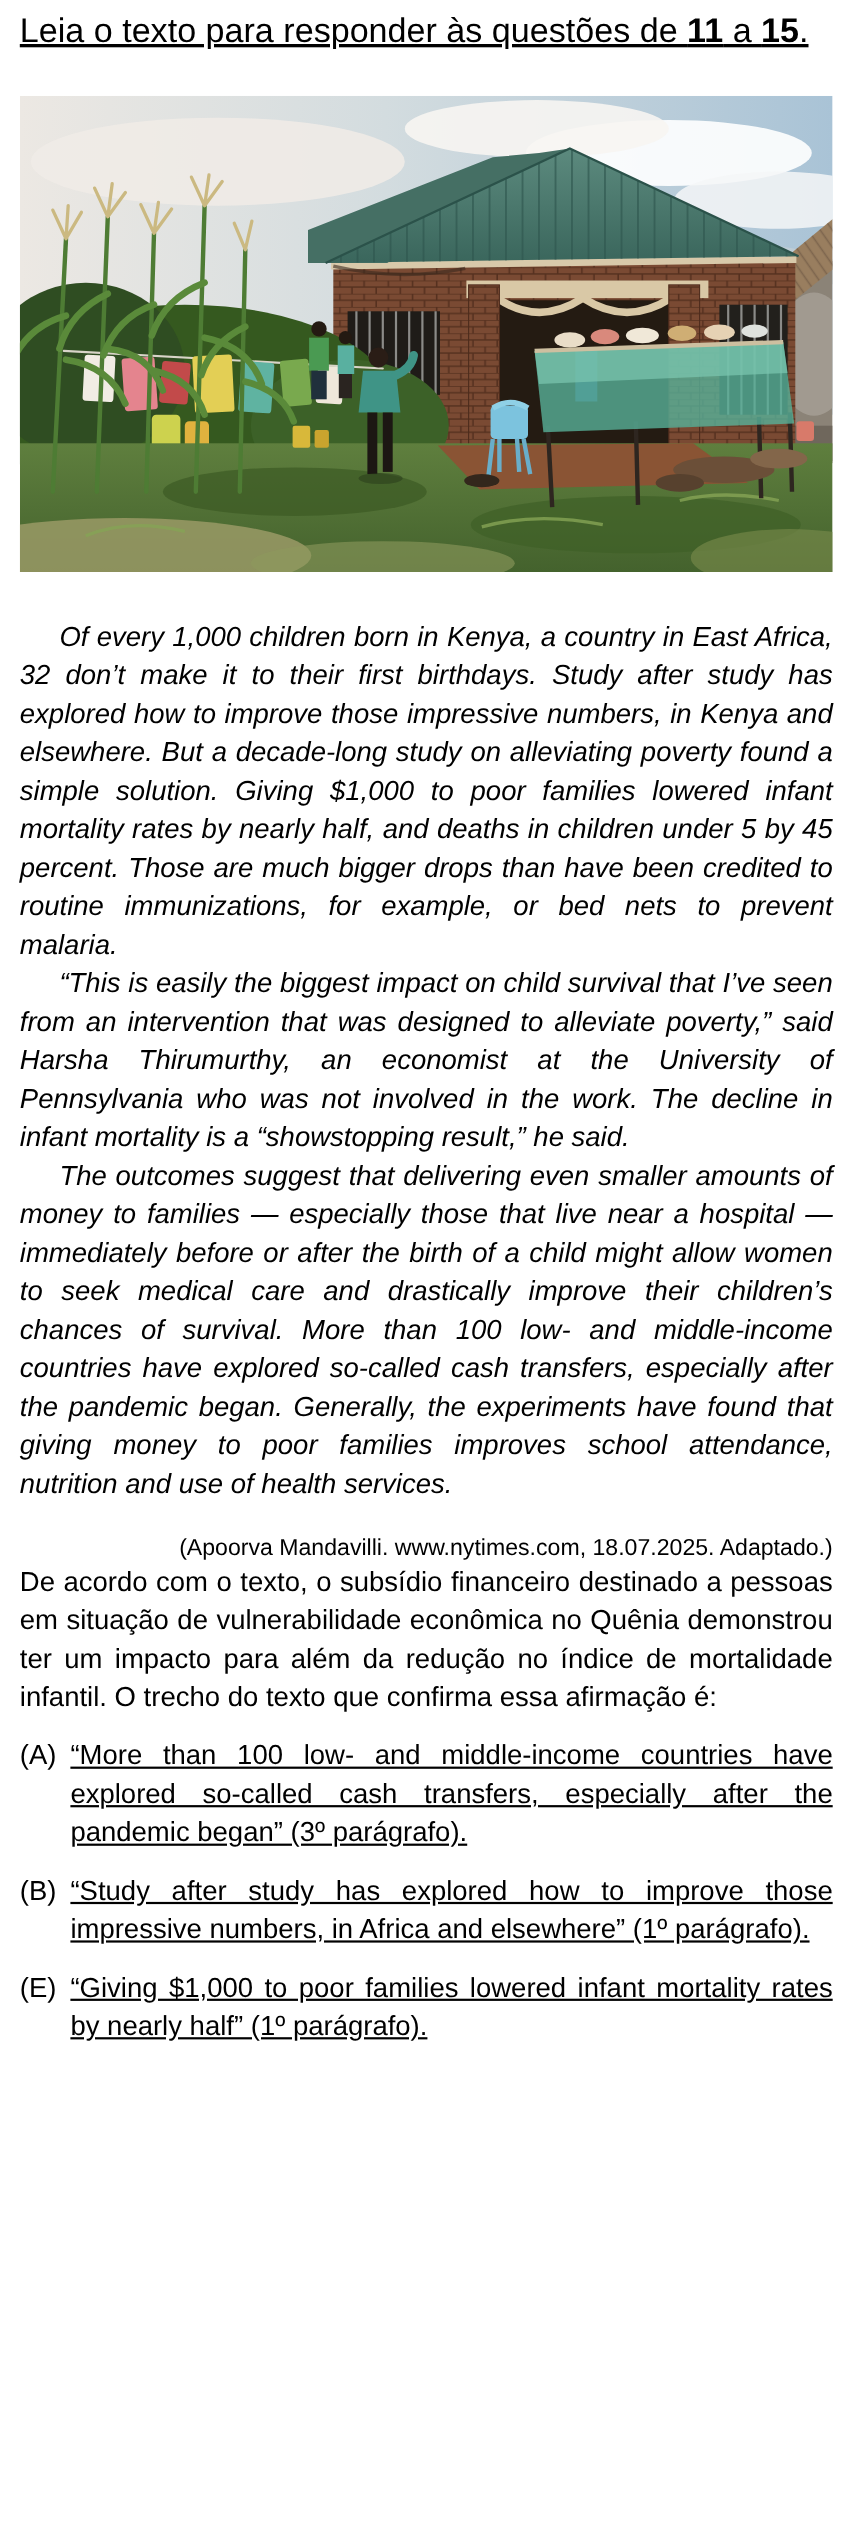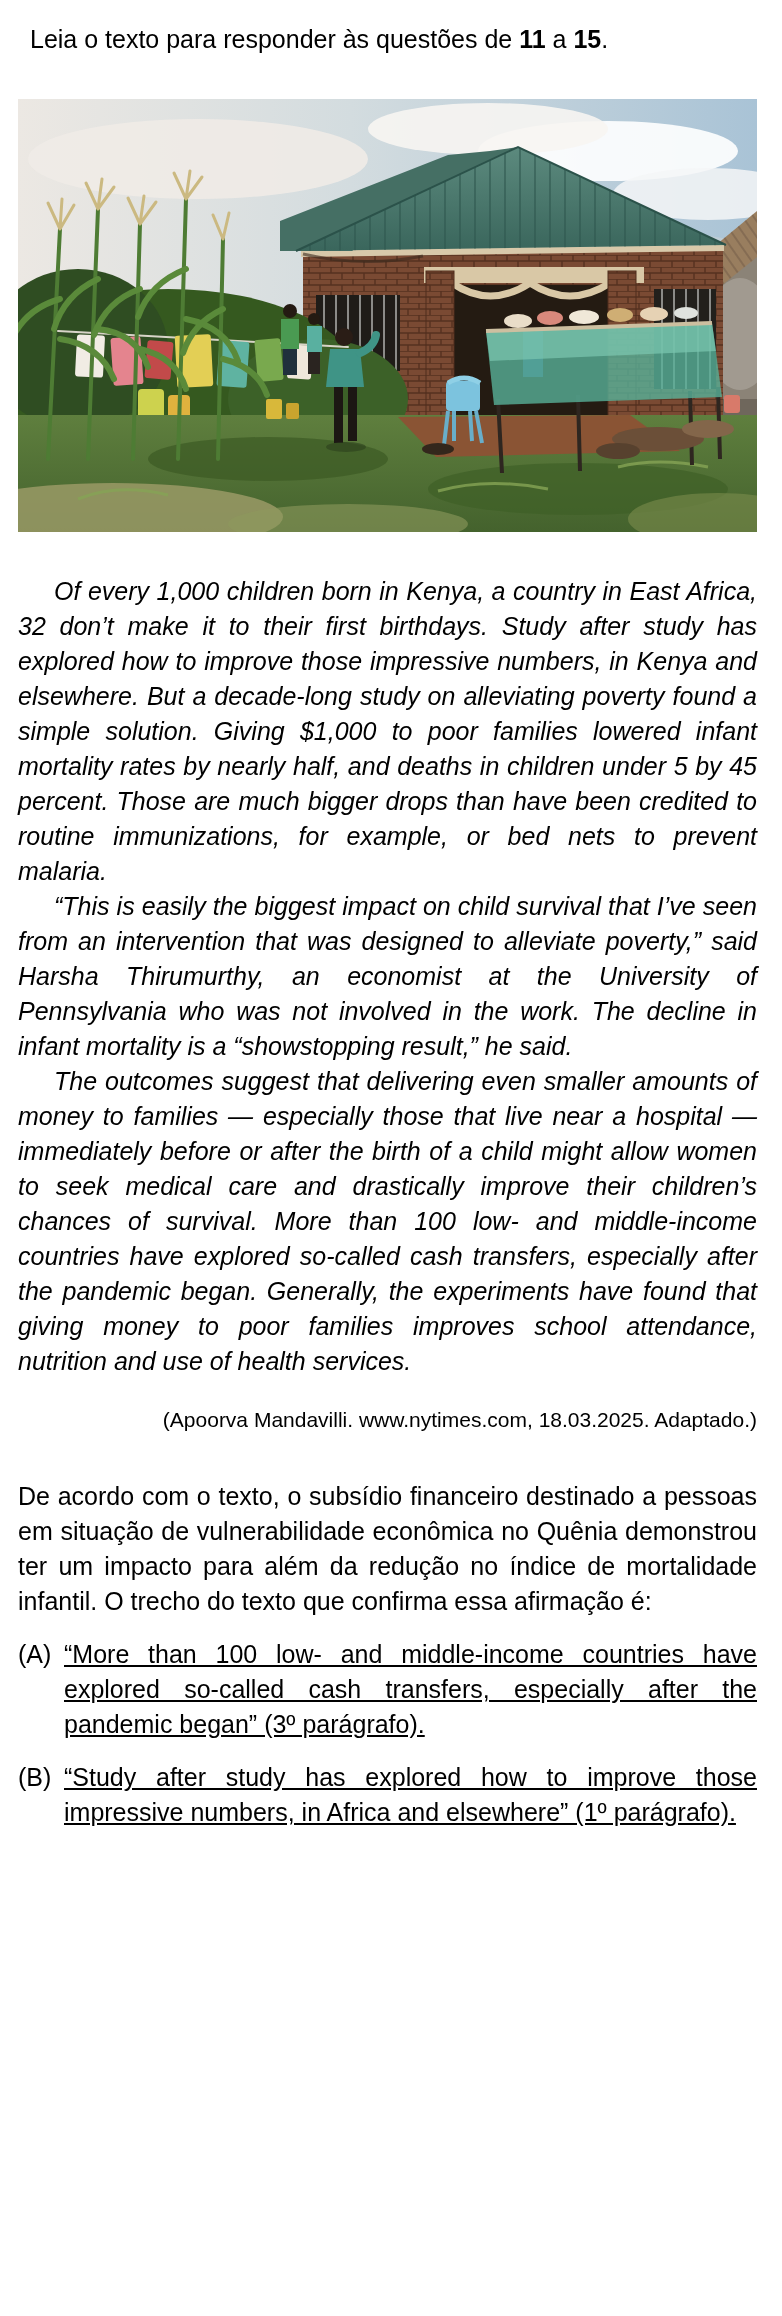--- a/index.html
+++ b/index.html
@@ -4,38 +4,38 @@
 <style>
   html,body{margin:0;padding:0;background:#ffffff;}
   body{
     width:782px;min-height:2316px;
     color:#000;
     font-family:"Liberation Sans",sans-serif;
     -webkit-font-smoothing:antialiased;
   }
   .page{padding:12px 25px 20px 18px;box-sizing:border-box;width:782px;}
   .header-line{
-    font-size:25px;line-height:31px;margin:12px;
+    font-size:31px;line-height:31px;margin:0;text-decoration:underline;
   }
   .header-line b{font-weight:bold;}
   .photo-wrap{margin-top:44px;width:739px;height:433px;overflow:hidden;}
   .photo-wrap svg{display:block;}
   .article{margin-top:42px;}
   .article p{
     margin:0;font-size:25px;line-height:35px;
     text-align:justify;text-indent:36px;
     letter-spacing:0;
     font-style:italic;
   }
   .attribution{
     margin-top:28px;font-size:21px;line-height:26px;
     text-align:right;
   }
   .question-stem{
-    margin-top:46px;font-size:25px;line-height:35px;
+    font-size:25px;line-height:35px;
     text-align:justify;
   }
   .options{margin-top:4px;}
   .option{
     margin-top:18px;font-size:25px;line-height:35px;
     text-align:justify;
     padding-left:46px;text-indent:-46px;text-decoration:underline;
   }
   .option .opt-label{display:inline-block;width:38px;text-indent:0;margin-right:8px;}
 </style>
@@ -205,23 +205,24 @@
         <rect x="706" y="296" width="16" height="18" rx="3" fill="#d87a6a"></rect>
         <ellipse cx="420" cy="350" rx="16" ry="6" fill="#33271c"></ellipse>
       </g>
     </svg>
   </div>
 
   <div class="article">
     <p>Of every 1,000 children born in Kenya, a country in East Africa, 32 don’t make it to their first birthdays. Study after study has explored how to improve those impressive numbers, in Kenya and elsewhere. But a decade-long study on alleviating poverty found a simple solution. Giving $1,000 to poor families lowered infant mortality rates by nearly half, and deaths in children under 5 by 45 percent. Those are much bigger drops than have been credited to routine immunizations, for example, or bed nets to prevent malaria.</p>
     <p>“This is easily the biggest impact on child survival that I’ve seen from an intervention that was designed to alleviate poverty,” said Harsha Thirumurthy, an economist at the University of Pennsylvania who was not involved in the work. The decline in infant mortality is a “showstopping result,” he said.</p>
     <p>The outcomes suggest that delivering even smaller amounts of money to families — especially those that live near a hospital — immediately before or after the birth of a child might allow women to seek medical care and drastically improve their children’s chances of survival. More than 100 low- and middle-income countries have explored so-called cash transfers, especially after the pandemic began. Generally, the experiments have found that giving money to poor families improves school attendance, nutrition and use of health services.</p>
-    <div class="attribution">(Apoorva Mandavilli. www.nytimes.com, 18.03.2025. Adaptado.)</div>
+    <div class="attribution">(Apoorva Mandavilli. www.nytimes.com, 18.07.2025. Adaptado.)</div>
   </div>
 
   <div class="question-stem">De acordo com o texto, o subsídio financeiro destinado a pessoas em situação de vulnerabilidade econômica no Quênia demonstrou ter um impacto para além da redução no índice de mortalidade infantil. O trecho do texto que confirma essa afirmação é:</div>
 
   <div class="options">
     <div class="option"><span class="opt-label">(A)</span><span>“More than 100 low- and middle-income countries have explored so-called cash transfers, especially after the pandemic began” (3º parágrafo).</span></div>
     <div class="option"><span class="opt-label">(B)</span><span>“Study after study has explored how to improve those impressive numbers, in Africa and elsewhere” (1º parágrafo).</span></div>
+    <div class="option"><span class="opt-label">(E)</span><span>“Giving $1,000 to poor families lowered infant mortality rates by nearly half” (1º parágrafo).</span></div>
   </div>
 
 </div>
 
 </body></html>

